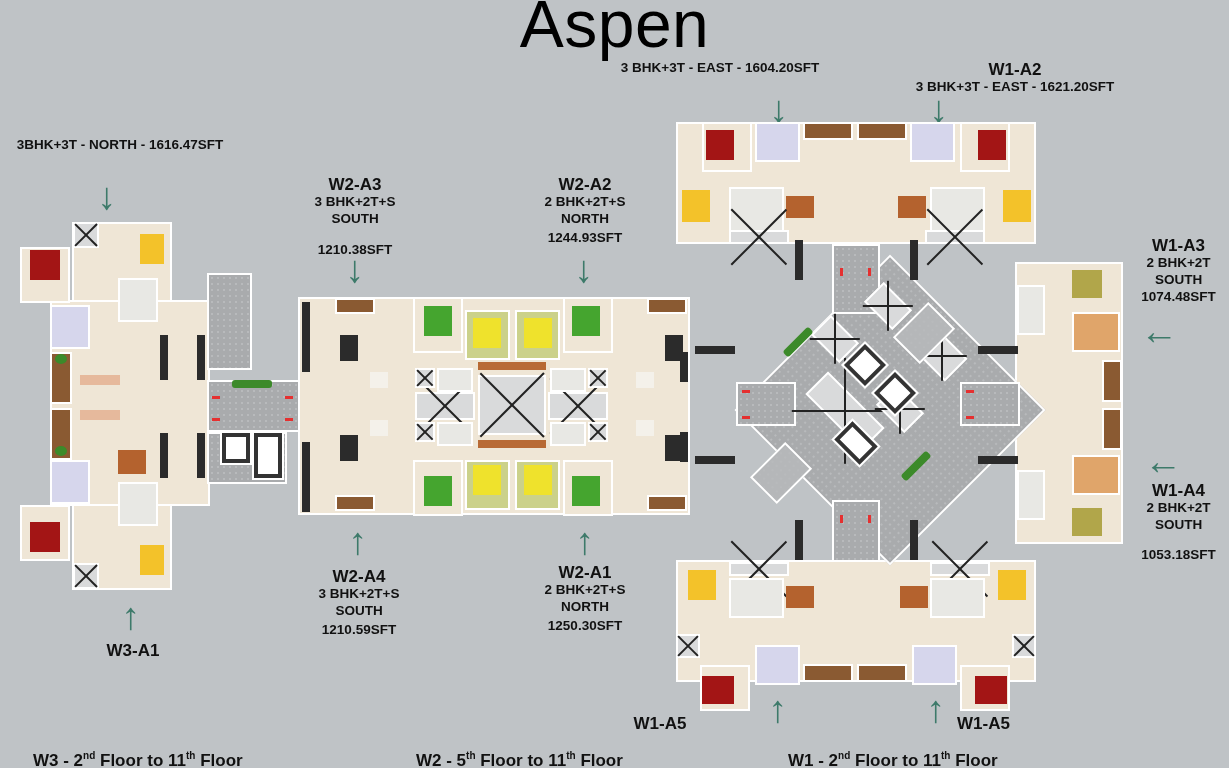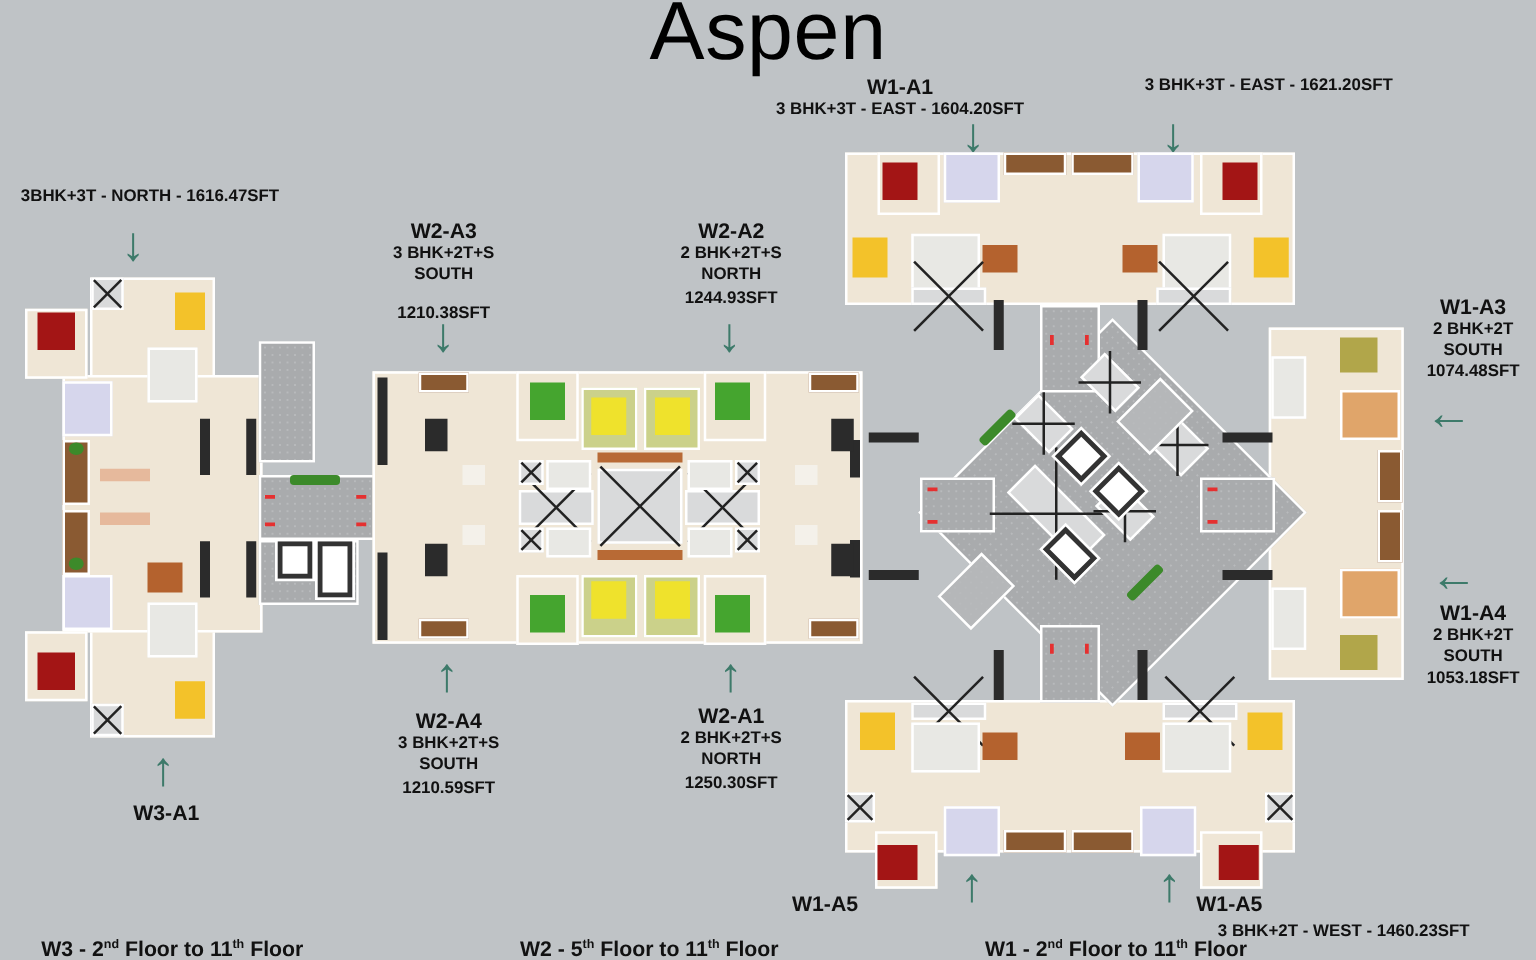--- a/index.html
+++ b/index.html
@@ -31,21 +31,21 @@
   .sofa{position:absolute;background:#e6b99c;}
   .table{position:absolute;background:#b4622e;}
   .redarr{position:absolute;width:8px;height:3px;background:#e53030;}
 </style>
 </head>
 <body>
 
 <div class="title">Aspen</div>
 
 <div class="lbl" style="left:0;top:133px;width:240px;">
-  <span class="line" style="margin-top:16px;">3BHK+3T - NORTH - 1616.47SFT</span>
+  <span class="line" style="margin-top:4px;">3BHK+3T - NORTH - 1616.47SFT</span>
 </div>
 <div class="arrow" style="left:97px;top:177px;">↓</div>
 
 <div class="lbl" style="left:0;top:641px;width:266px;">
   <span class="code">W3-A1</span>
 </div>
 <div class="arrow" style="left:121px;top:597px;">↑</div>
 
 <div class="lbl" style="left:300px;top:175px;width:110px;">
   <span class="code">W2-A3</span>
@@ -73,55 +73,54 @@
 
 <div class="arrow" style="left:575px;top:522px;">↑</div>
 <div class="lbl" style="left:530px;top:563px;width:110px;">
   <span class="code">W2-A1</span>
   <span class="line">2 BHK+2T+S</span>
   <span class="line" style="margin-top:2px;">NORTH</span>
   <span class="line" style="margin-top:4px;">1250.30SFT</span>
 </div>
 
 <div class="lbl" style="left:600px;top:60px;width:240px;">
-  <span class="code">W1-A1</span>
   <span class="line">3 BHK+3T - EAST - 1604.20SFT</span>
 </div>
 <div class="arrow" style="left:769px;top:90px;">↓</div>
 
 <div class="lbl" style="left:890px;top:60px;width:250px;">
+  <span class="code">W1-A2</span>
   <span class="line">3 BHK+3T - EAST - 1621.20SFT</span>
 </div>
 <div class="arrow" style="left:929px;top:90px;">↓</div>
 
 <div class="lbl" style="left:1128px;top:236px;width:101px;">
   <span class="code">W1-A3</span>
   <span class="line">2 BHK+2T</span>
   <span class="line" style="margin-top:2px;">SOUTH</span>
   <span class="line" style="margin-top:2px;">1074.48SFT</span>
 </div>
 <div class="arrow" style="left:1140px;top:312px;">←</div>
 
 <div class="arrow" style="left:1144px;top:442px;">←</div>
 <div class="lbl" style="left:1128px;top:481px;width:101px;">
   <span class="code">W1-A4</span>
   <span class="line">2 BHK+2T</span>
   <span class="line" style="margin-top:2px;">SOUTH</span>
-  <span class="line" style="margin-top:2px;">1053.18SFT</span>
+  <span class="line" style="margin-top:15px;">1053.18SFT</span>
 </div>
 
 <div class="arrow" style="left:768px;top:690px;">↑</div>
 <div class="lbl" style="left:530px;top:714px;width:260px;">
   <span class="code">W1-A5</span>
 </div>
 
 <div class="arrow" style="left:926px;top:690px;">↑</div>
 <div class="lbl" style="left:945px;top:714px;width:260px;">
   <span class="code" style="text-align:left;padding-left:12px;">W1-A5</span>
-  <span class="line" style="margin-top:4px;">3 BHK+2T - WEST - 1460.23SFT</span>
 </div>
 
 <div class="wing" style="left:33px;top:750px;">
   <span>W3 - 2</span><sup>nd</sup><span> Floor to 11</span><sup>th</sup><span> Floor</span>
 </div>
 <div class="wing" style="left:416px;top:750px;">
   <span>W2 - 5</span><sup>th</sup><span> Floor to 11</span><sup>th</sup><span> Floor</span>
 </div>
 <div class="wing" style="left:788px;top:750px;">
   <span>W1 - 2</span><sup>nd</sup><span> Floor to 11</span><sup>th</sup><span> Floor</span>

